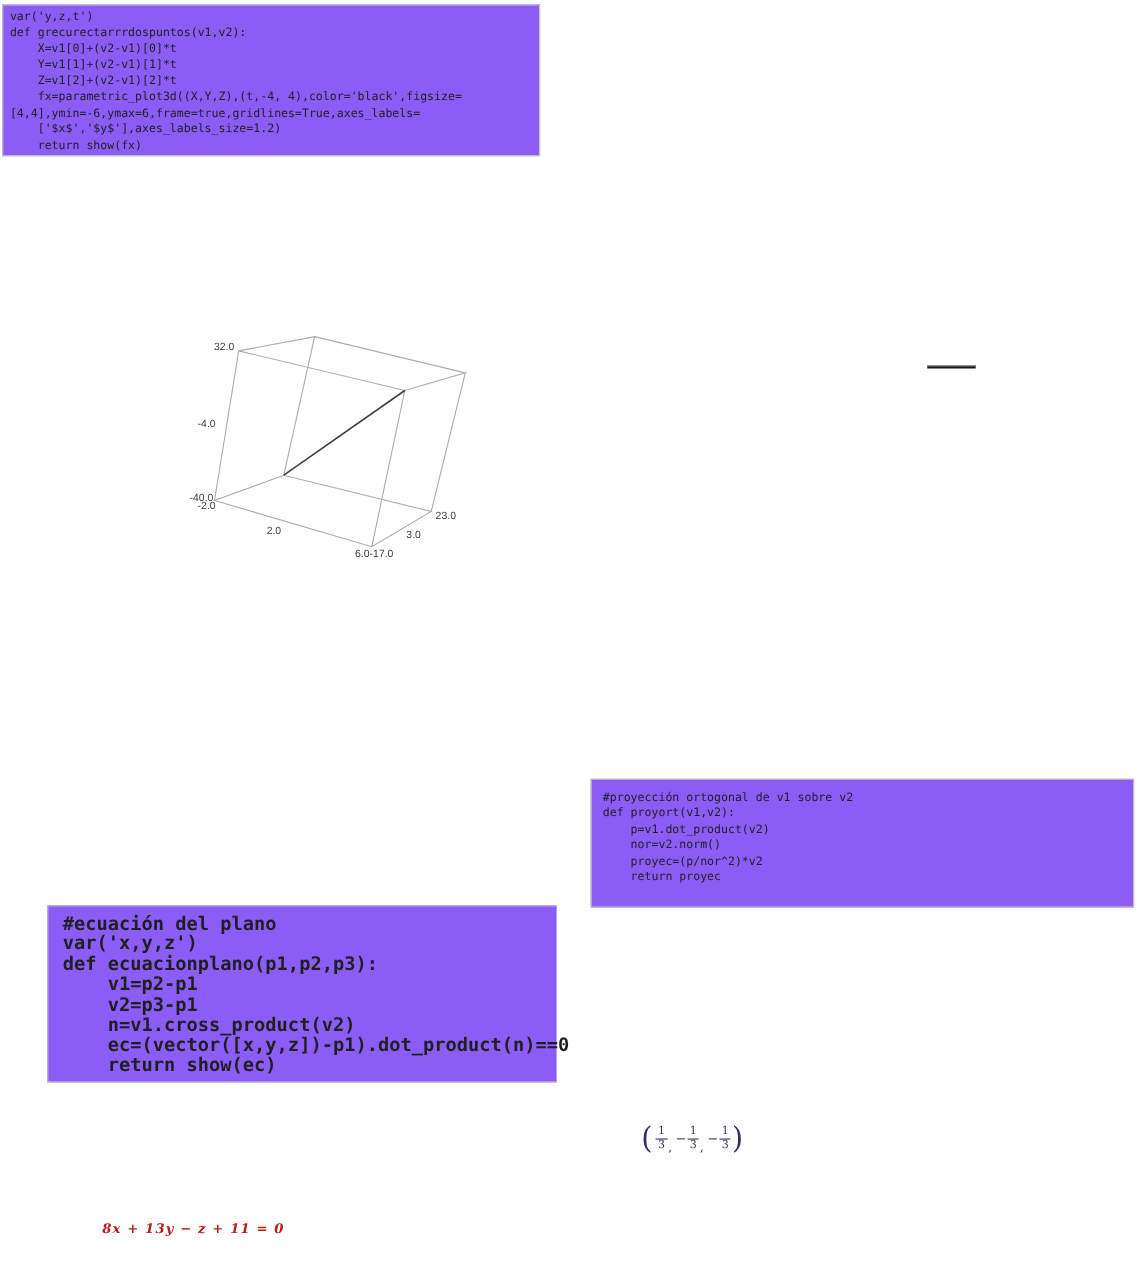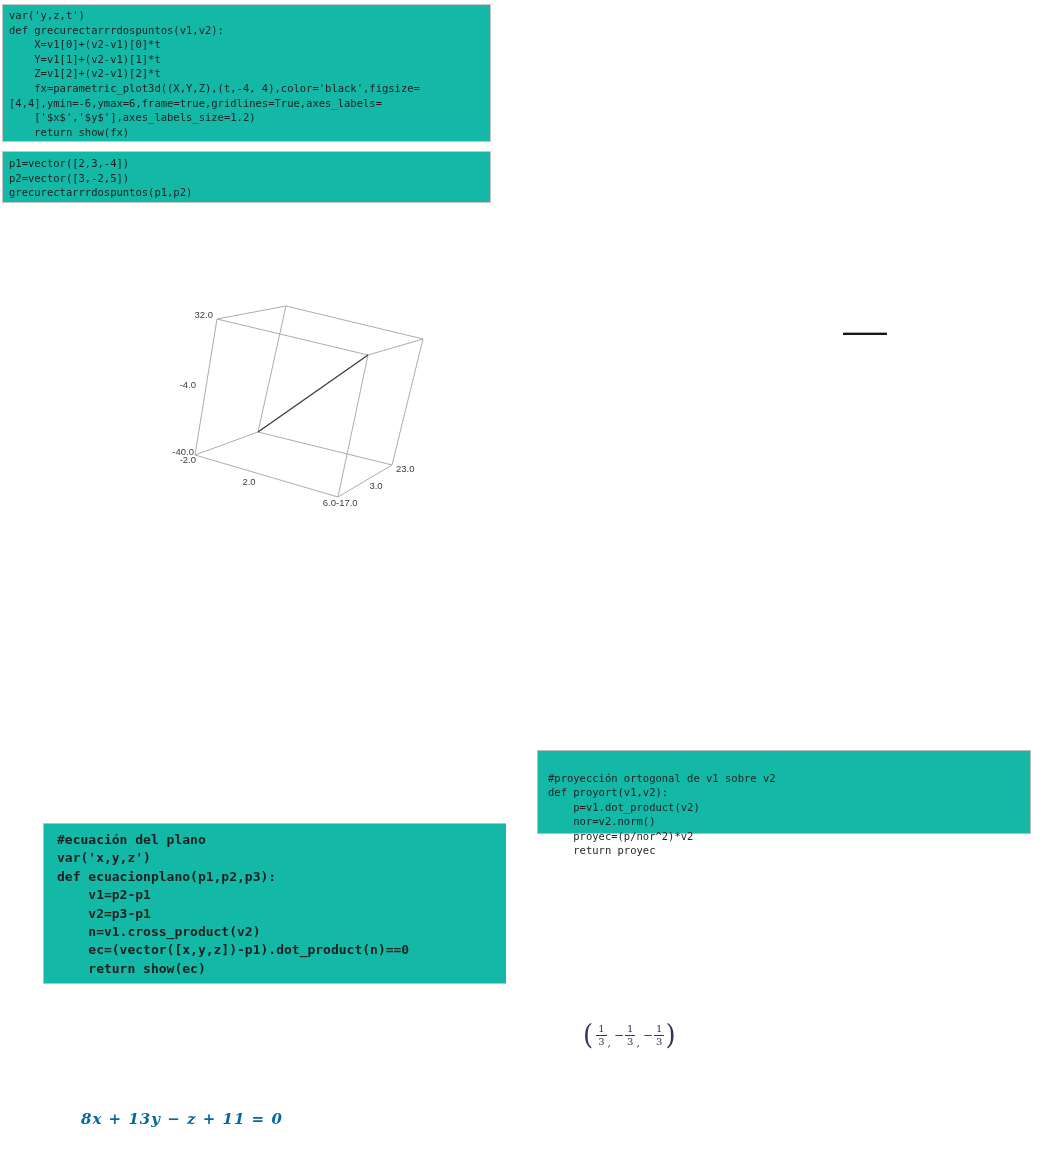--- a/index.html
+++ b/index.html
@@ -1,40 +1,40 @@
 <!DOCTYPE html>
 <html><head>
 <meta charset="utf-8">
 <style>
   html,body{margin:0;padding:0;background:#ffffff;}
   .page{position:relative;width:1043px;height:1170px;background:#ffffff;overflow:hidden;
         font-family:"Liberation Sans",sans-serif;}
-  .cell{position:absolute;background:#14b8a6;border:1px solid #bcbcbc;box-sizing:border-box;}
+  .cell{position:absolute;background:#8b5cf6;border:1px solid #bcbcbc;box-sizing:border-box;}
   .cell.noright{border-right:none;}
   .cell.lightborder{border-color:#c6c6c6;}
   .code{font-family:"DejaVu Sans Mono","Liberation Mono",monospace;color:#1f1f1f;
         margin:0;white-space:pre;}
   .sm .code{font-size:10.5px;line-height:14.6px;}
   .cell-line3d-def{left:2px;top:4px;width:489px;height:138px;padding:3px 6px;}
   .cell-line3d-call{left:2px;top:151px;width:489px;height:52px;padding:4px 6px;}
-  .cell-proyort-def{left:537px;top:750px;width:494px;height:84px;padding:20px 10px;}
+  .cell-proyort-def{left:537px;top:708px;width:494px;height:117px;padding:9px 10px;}
   .cell-proyort-def .code{line-height:14.4px;}
   .cell-proyort-call{left:557px;top:958px;width:481px;height:59px;padding:2px 8px;}
   .cell-proyort-call .code{line-height:13.6px;}
   .cell-plano-def{left:43px;top:823px;width:463px;height:161px;padding:7px 13px;}
-  .cell-plano-def .code{font-size:13px;line-height:18.4px;font-weight:bold;}
+  .cell-plano-def .code{font-size:17px;line-height:18.4px;font-weight:bold;}
   .cell-plano-call{left:44px;top:1010px;width:462px;height:86px;padding:5px 13px;}
   .cell-plano-call .code{font-size:15px;line-height:19.4px;font-weight:bold;}
   .plot3d{position:absolute;left:160px;top:295px;}
   .plot3d text{font-family:"Liberation Sans",sans-serif;font-size:9.5px;fill:#3c3c3c;}
   .dash{position:absolute;left:843px;top:332px;width:44px;height:2px;
         background:#161616;border-top:1px solid #ababab;}
-  .plane-eq{position:absolute;left:81px;top:1110px;
+  .plane-eq{position:absolute;left:93px;top:1110px;
         font-family:"DejaVu Serif","Liberation Serif",serif;
-        font-style:italic;font-weight:600;font-size:15px;color:#0369a1;letter-spacing:1px;}
+        font-style:italic;font-weight:600;font-size:12px;color:#b91c1c;letter-spacing:1px;}
   .proj-out{position:absolute;left:583px;top:1022px;display:flex;align-items:center;
         color:#32325e;font-family:"DejaVu Serif","Liberation Serif",serif;}
   .paren{font-size:26px;font-weight:400;line-height:26px;transform:scaleY(1.05);}
   .term{display:inline-flex;align-items:center;margin:0 1px;}
   .sign{font-size:12px;margin:0 1px;}
   .frac{display:inline-flex;flex-direction:column;align-items:center;
         font-size:10px;line-height:10px;}
   .frac .num{border-bottom:1px solid currentColor;padding:0 2px 1px;margin-bottom:1px;}
   .comma{font-size:11px;align-self:flex-end;margin-left:1px;position:relative;top:2px;}
 </style>
@@ -48,25 +48,20 @@
 def grecurectarrrdospuntos(v1,v2):
     X=v1[0]+(v2-v1)[0]*t
     Y=v1[1]+(v2-v1)[1]*t
     Z=v1[2]+(v2-v1)[2]*t
     fx=parametric_plot3d((X,Y,Z),(t,-4, 4),color='black',figsize=
 [4,4],ymin=-6,ymax=6,frame=true,gridlines=True,axes_labels=
     ['$x$','$y$'],axes_labels_size=1.2)
     return show(fx)</pre>
   </div>
 
-  <div class="cell sm lightborder cell-line3d-call">
-    <pre class="code">p1=vector([2,3,-4])
-p2=vector([3,-2,5])
-grecurectarrrdospuntos(p1,p2)</pre>
-  </div>
 
   <svg class="plot3d" width="290" height="230" viewBox="0 0 290 230">
     <g stroke="#acacac" stroke-width="1" fill="none">
       <path d="M57,24 L126,11 L263,44 L208,60 Z"></path>
       <path d="M35,160 L178,202 L232,170 L98,137 Z"></path>
       <path d="M57,24 L35,160 M126,11 L98,137 M263,44 L232,170 M208,60 L178,202"></path>
     </g>
     <line x1="98" y1="137" x2="208" y2="60" stroke="#3f3f3f" stroke-width="1.4"></line>
     <text x="53" y="23" text-anchor="end">32.0</text>
     <text x="36" y="93" text-anchor="end">-4.0</text>

